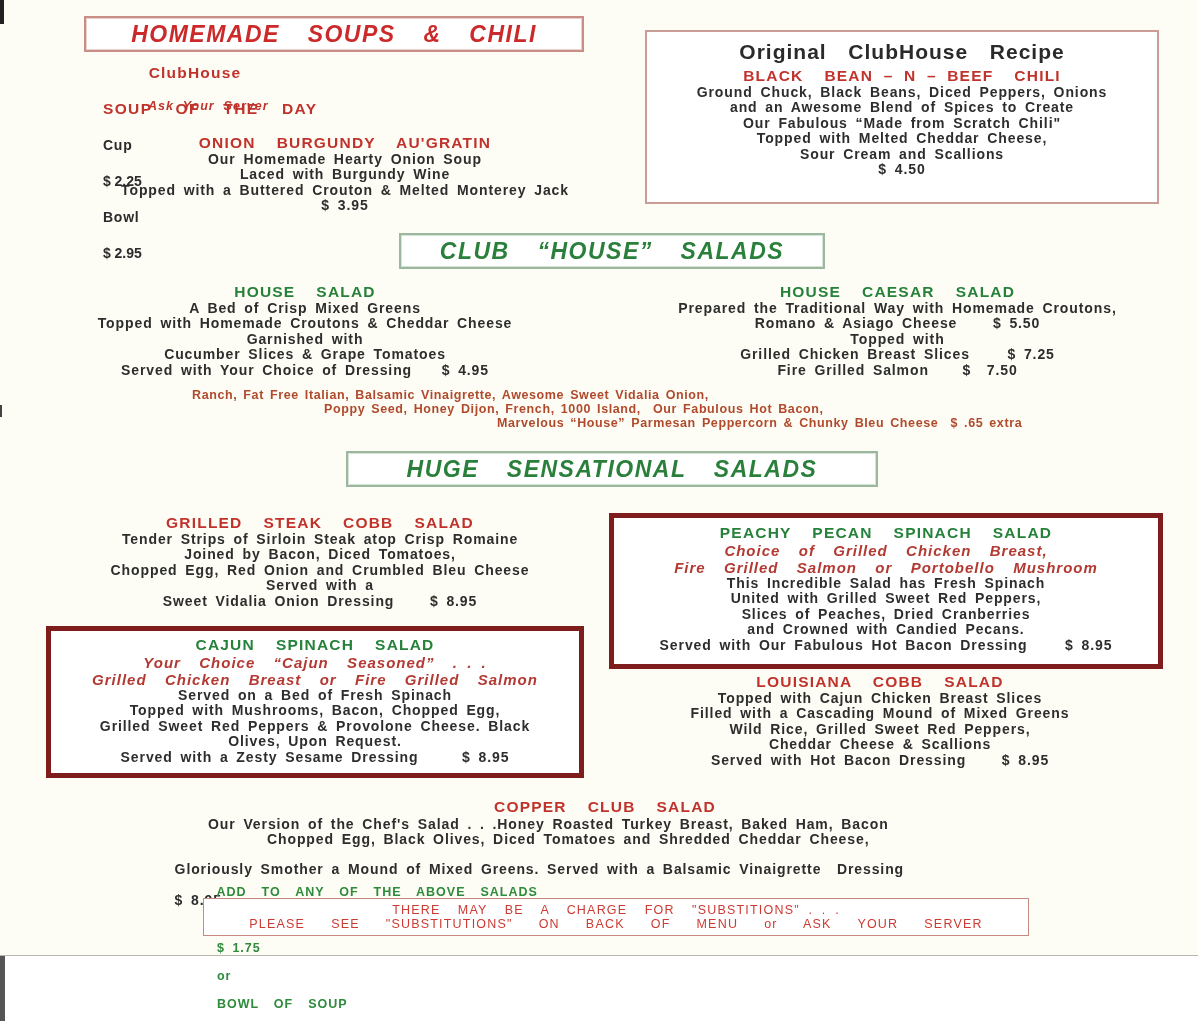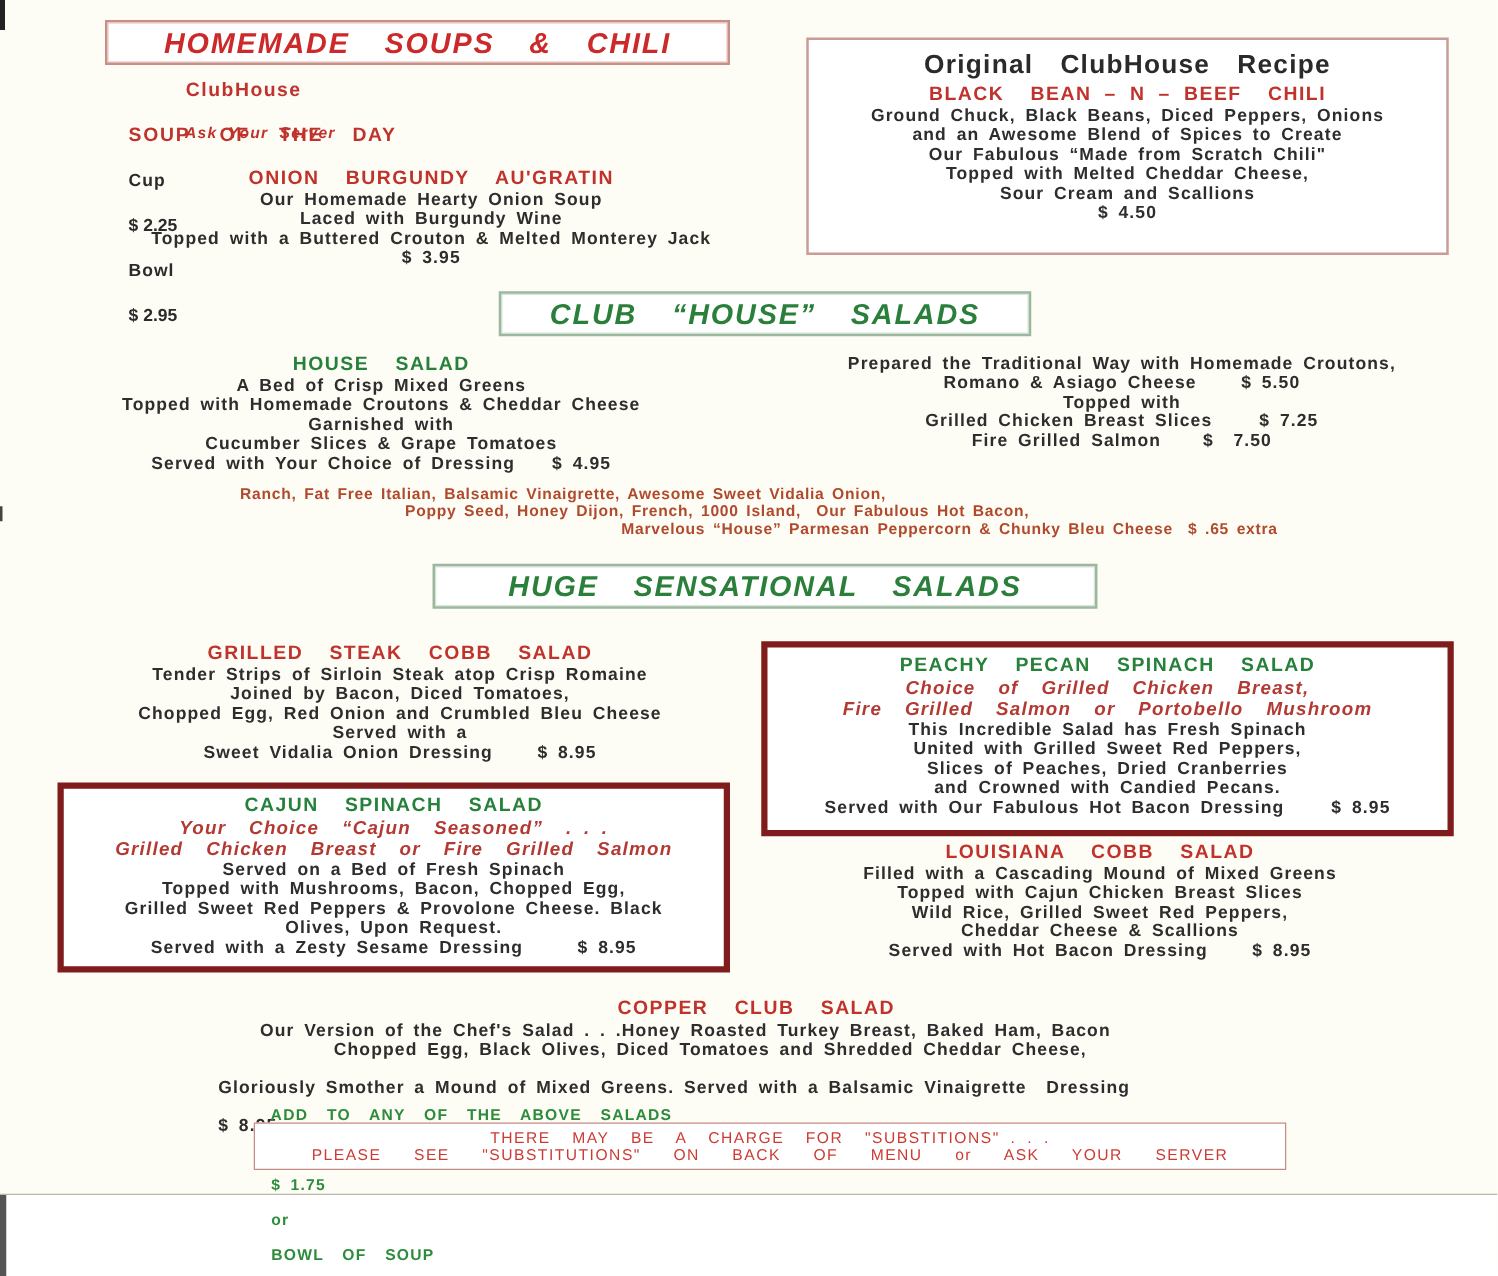--- a/index.html
+++ b/index.html
@@ -99,20 +99,21 @@
   <div class="body-text">Garnished with</div>
   <div class="body-text">Cucumber Slices &amp; Grape Tomatoes</div>
   <div class="body-text">
     <span>Served with Your Choice of Dressing</span>
     <span style="display:inline-block; width:14px;"></span>
     <span>$ 4.95</span>
   </div>
 </div>
 
 <div class="abs center" style="left:630px; top:283px; width:535px;">
+  <div class="item-title dgreen" style="white-space:pre;">HOUSE  CAESAR  SALAD</div>
   <div class="body-text">Prepared the Traditional Way with Homemade Croutons,</div>
   <div class="body-text">
     <span>Romano &amp; Asiago Cheese</span>
     <span style="display:inline-block; width:20px;"></span>
     <span>$ 5.50</span>
   </div>
   <div class="body-text">Topped with</div>
   <div class="body-text">
     <span>Grilled Chicken Breast Slices</span>
     <span style="display:inline-block; width:22px;"></span>
@@ -171,22 +172,22 @@
   <div class="center body-text">and Crowned with Candied Pecans.</div>
   <div class="center body-text">
     <span>Served with Our Fabulous Hot Bacon Dressing</span>
     <span style="display:inline-block; width:22px;"></span>
     <span>$ 8.95</span>
   </div>
 </div>
 
 <div class="abs center" style="left:630px; top:673px; width:500px;">
   <div class="item-title red" style="white-space:pre;">LOUISIANA  COBB  SALAD</div>
+  <div class="body-text">Topped with Cajun Chicken Breast Slices</div>
   <div class="body-text">Filled with a Cascading Mound of Mixed Greens</div>
-  <div class="body-text">Topped with Cajun Chicken Breast Slices</div>
   <div class="body-text">Wild Rice, Grilled Sweet Red Peppers,</div>
   <div class="body-text">Cheddar Cheese &amp; Scallions</div>
   <div class="body-text">
     <span>Served with Hot Bacon Dressing</span>
     <span style="display:inline-block; width:20px;"></span>
     <span>$ 8.95</span>
   </div>
 </div>
 
 <div class="abs center item-title red" style="left:300px; top:798px; width:610px; white-space:pre;">COPPER  CLUB  SALAD</div>

